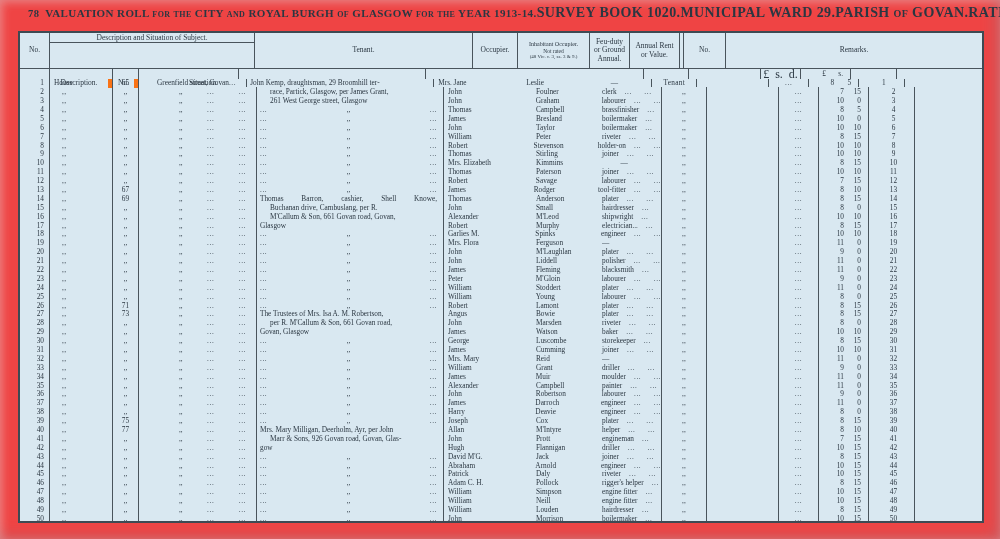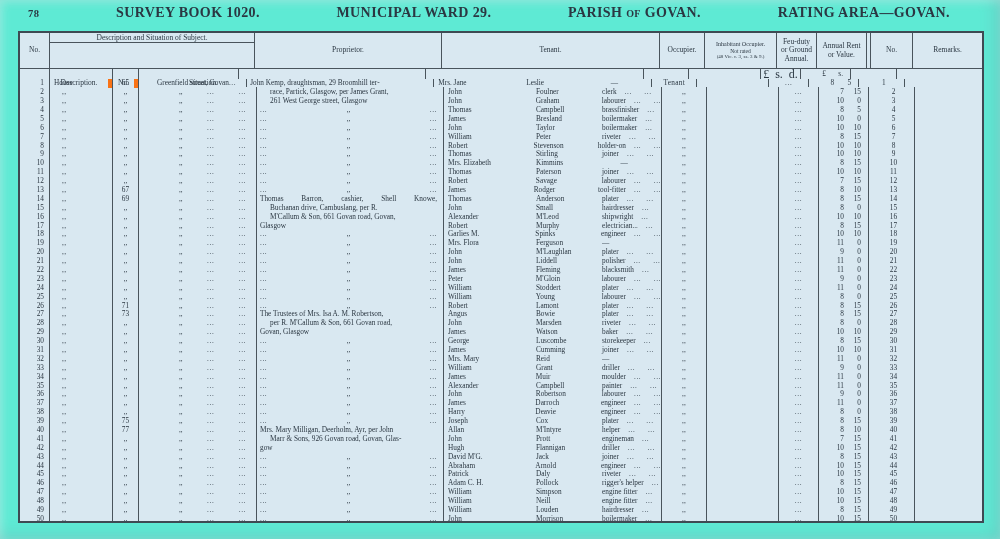--- a/index.html
+++ b/index.html
@@ -1,18 +1,18 @@
 <!DOCTYPE html>
 <html><head>
 <meta charset="utf-8">
 <style>
   html,body{margin:0;padding:0;}
   .page{
     position:relative;width:1000px;height:539px;overflow:hidden;
-    background:#5eead4;
+    background:#ef4444;
     font-family:"Liberation Serif", serif;color:#2b3742;
     box-shadow:inset -6px -4px 14px rgba(120,140,155,.25), inset 2px 2px 10px rgba(255,255,255,.35);
   }
   
   .topline{
     position:absolute;left:28px;top:5px;width:922px;
     display:flex;align-items:baseline;justify-content:space-between;
     font-variant:small-caps;font-weight:700;letter-spacing:.4px;white-space:nowrap;
   }
   .pageno{font-size:10.5px;font-variant:normal;font-weight:700;}
@@ -67,39 +67,39 @@
   .dots{letter-spacing:.6px;}
   .cur-feu{justify-content:center;font-size:12px;word-spacing:3px;}
 </style>
 </head>
 <body>
 
 <div class="page">
 
   <div class="topline">
     <span class="pageno">78</span>
+    <span class="maintitle">VALUATION ROLL for the CITY and ROYAL BURGH of GLASGOW for the YEAR 1913-14.</span>
     <span class="seg">SURVEY BOOK 1020.</span>
     <span class="seg">MUNICIPAL WARD 29.</span>
     <span class="seg">PARISH of GOVAN.</span>
     <span class="seg">RATING AREA—GOVAN.</span>
   </div>
 
   <div class="vtable">
 
     <div class="thead">
       <div class="th c1">No.</div>
       <div class="th-group cgroup">
         <div class="group-label">Description and Situation of Subject.</div>
         <div class="group-sub">
           <div class="th c2">Description.</div>
           <div class="th c3">No.</div>
           <div class="th c4">Situation.</div>
         </div>
       </div>
-      <div class="th c5">Proprietor.</div>
       <div class="th c6">Tenant.</div>
       <div class="th c7">Occupier.</div>
       <div class="th c8">
         <div class="inh1">Inhabitant Occupier.</div>
         <div class="inh2">Not rated</div>
         <div class="inh3">(48 Vic. c. 3, ss. 3 &amp; 9.)</div>
       </div>
       <div class="th c9">Feu-duty or Ground Annual.</div>
       <div class="th c10">Annual Rent or Value.</div>
       <div class="cdbl"></div>

